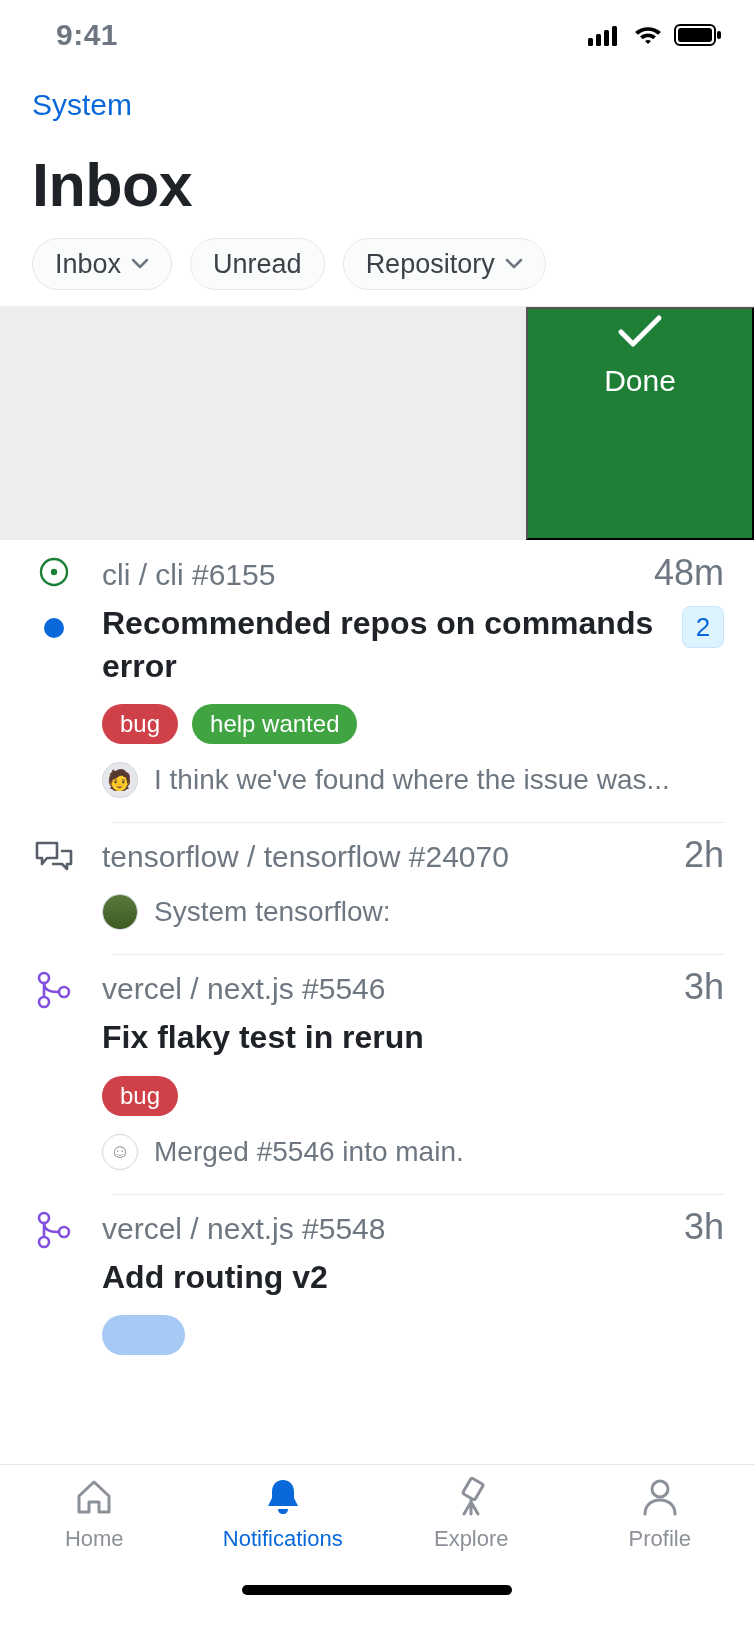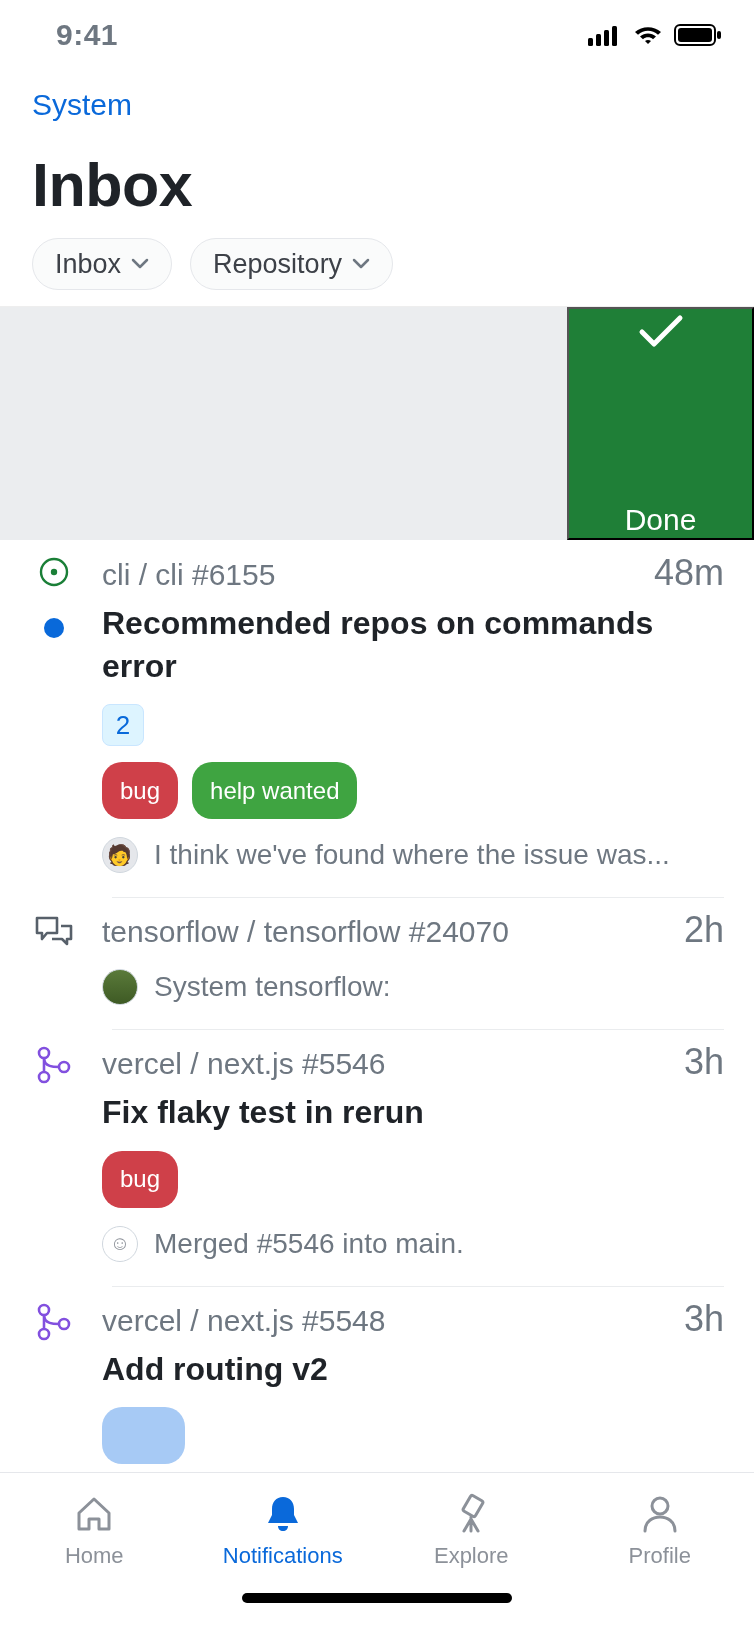--- a/index.html
+++ b/index.html
@@ -45,22 +45,22 @@
     height: 52px; padding: 0 22px;
     border-radius: 26px; border: 1px solid #e5e7eb; background: #fafbfb;
     font-size: 27px; font-weight: 500; color: #3d4148; cursor: pointer;
   }
   .chip .chev { color:#6e7781; }
 
   
   .swipe-area { height: 234px; display:flex; border-top:1px solid #eee;}
   .swipe-placeholder { flex:1; background: #ebedef; }
   .swipe-action {
-    width: 187px; background: #1f7f37; color:#fff;
-    display:flex; flex-direction:column; align-items:center; justify-content:space-between;
+    width: 228px; background: #1f7f37; color:#fff;
+    display:flex; flex-direction:column; align-items:center; justify-content:flex-start;
     gap: 14px; font-size: 30px; font-weight:500;
   }
 
   
   .list { }
   .item {
     display:flex; gap: 24px; padding: 12px 30px 24px 30px;
   }
   .item + .item { position:relative; }
   .item + .item::before{
@@ -69,34 +69,34 @@
   }
   .icon-col { width: 48px; display:flex; flex-direction:column; align-items:center; gap:22px; padding-top:4px;}
   .unread-dot {
     width:20px; height:20px; border-radius:50%; background:#0969da;
     margin-top: 8px;
   }
   .content { flex:1; min-width:0; }
   .row1 { display:flex; align-items:baseline; justify-content:space-between; gap:12px;}
   .repo { font-size:30px; color:var(--gray-text); }
   .time { font-size:36px; color:var(--gray-text); white-space:nowrap;}
-  .title-row { display:flex; align-items:flex-start; justify-content:flex-start; gap:12px; margin-top:8px;flex-direction:column;}
+  .title-row { display:flex; align-items:flex-start; justify-content:flex-start; gap:12px; margin-top:8px;}
   .title {
     font-size:32px; font-weight:700; line-height:1.35;
   }
   .count-badge {
     min-width:42px; height:42px; padding:0 10px; border-radius:8px;
     background:#ddf4ff; border:1px solid #c9e6ff; color:#0969da;
     font-size:26px; font-weight:500;
     display:inline-flex; align-items:center; justify-content:center;
     margin-top:4px; flex-shrink:0;
   }
   .labels { display:flex; gap:14px; margin-top:16px; flex-wrap:wrap;}
   .label {
-    height:57px; padding:0 18px; border-radius:20px; color:#fff;
+    height:40px; padding:0 18px; border-radius:20px; color:#fff;
     font-size:24px; font-weight:500; display:inline-flex; align-items:center;
   }
   .label.bug { background: var(--red); }
   .label.help { background: var(--label-green); }
   .label.feature { background:#a7caf5; color:#fff;}
   .comment {
     display:flex; align-items:center; gap:16px; margin-top:18px;
     font-size:28px; color:var(--gray-text);
     white-space:nowrap; overflow:hidden; text-overflow:ellipsis;
   }
@@ -104,23 +104,23 @@
     width:36px; height:36px; border-radius:50%; flex-shrink:0;
     display:inline-flex; align-items:center; justify-content:center;
     background:#e5e7eb; border:1px solid #d0d7de;
     font-size:20px;
   }
   .avatar.green-hat { background: linear-gradient(#5a7a3a,#3e5a24);}
   .avatar.outline { background:#fff; color:#8c9199;}
 
   
   .tabbar {
-    position:absolute; bottom:8px; left:0; right:0; height:145px;
+    position:absolute; bottom:16px; left:0; right:0; height:145px;
     border-top:1px solid #e5e7eb; background:#fff;
-    display:flex; padding-top:20px;
+    display:flex; padding-top:11px;
   }
   .tab {
     flex:1; display:flex; flex-direction:column; align-items:center; gap:6px;
     color:#8c9199; font-size:22px; cursor:pointer;
   }
   .tab.active { color: var(--blue); }
   .tab svg { width:42px; height:42px; }
   .tab .tab-label { margin-top:2px; }
   .home-indicator{
     position:absolute; bottom:14px; left:50%; transform:translateX(-50%);
@@ -160,20 +160,23 @@
   <button class="select-btn">System</button>
   <h1 class="page-title">Inbox</h1>
   <div class="chips">
     <button class="chip">
       <span>Inbox</span>
       <svg class="chev" width="18" height="18" viewBox="0 0 18 18">
           <path d="M2 5 L9 12 L16 5" fill="none" stroke="currentColor" stroke-width="2.5" stroke-linecap="round" stroke-linejoin="round"></path>
         </svg>
     </button>
     <button class="chip">
+      <span>Unread</span>
+    </button>
+    <button class="chip">
       <span>Repository</span>
       <svg class="chev" width="18" height="18" viewBox="0 0 18 18">
           <path d="M2 5 L9 12 L16 5" fill="none" stroke="currentColor" stroke-width="2.5" stroke-linecap="round" stroke-linejoin="round"></path>
         </svg>
     </button>
   </div>
 </div>
 
 <div class="swipe-area">
   <div class="swipe-placeholder"></div>

